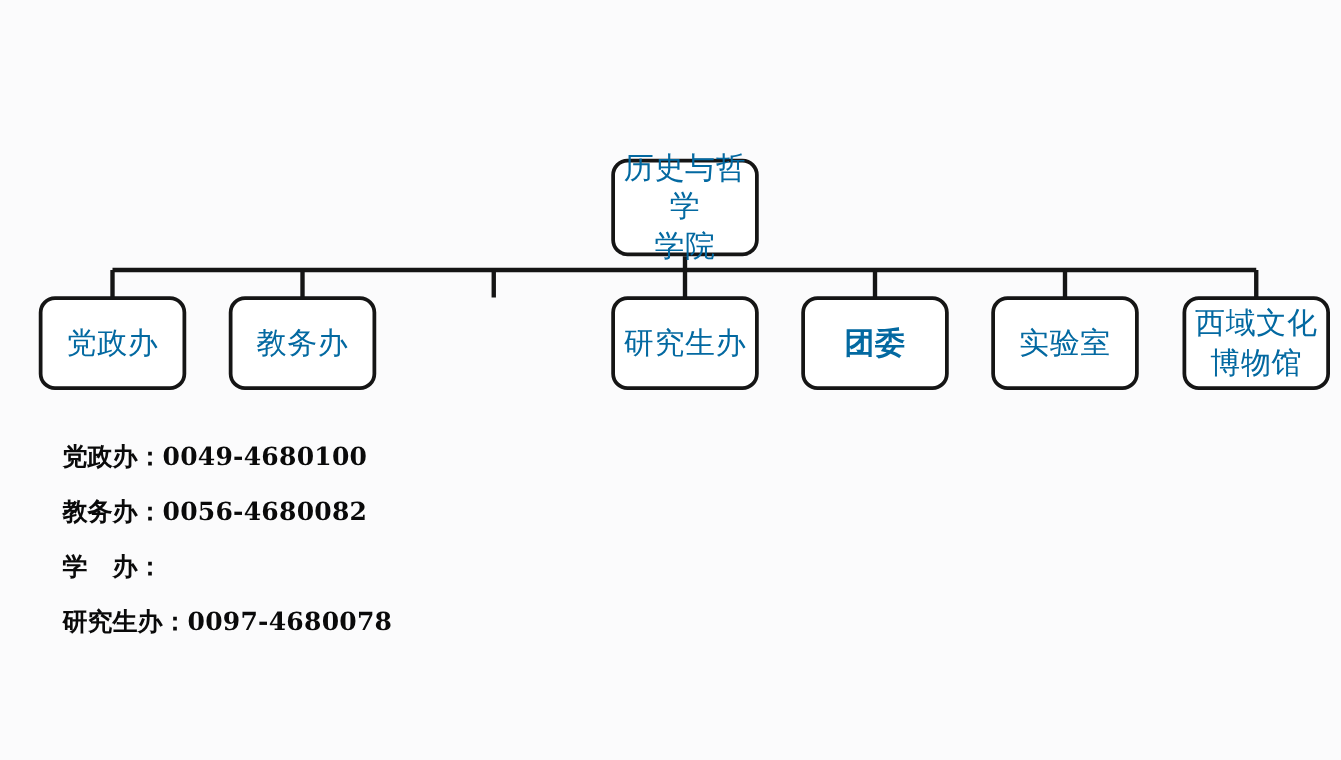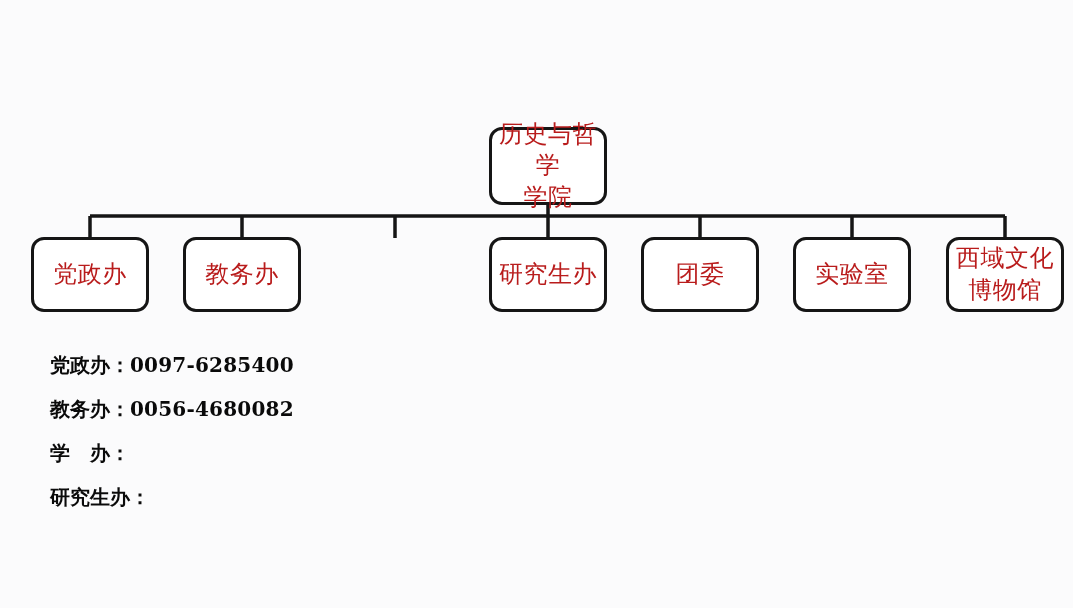--- a/index.html
+++ b/index.html
@@ -43,21 +43,21 @@
     display: flex;
     align-items: center;
     justify-content: center;
     text-align: center;
     z-index: 5;
   }
   .node-label {
     font-family: "DejaVu Sans", "Liberation Sans", sans-serif;
     font-size: 24px;
     line-height: 1.30;
-    color: #b91c1c;
+    color: #0369a1;
     letter-spacing: 0.5px;
     white-space: pre-line;
   }
 
   #node-root {
     left: 489px;
     top: 127px;
     width: 118px;
     height: 78px;
   }
@@ -121,45 +121,46 @@
 
   <div class="node node-child" style="left:31px;">
     <span class="node-label">党政办</span>
   </div>
   <div class="node node-child" style="left:183px;">
     <span class="node-label">教务办</span>
   </div>
   <div class="node node-child" style="left:489px;">
     <span class="node-label">研究生办</span>
   </div>
-  <div class="node node-child" style="left:641px;">
+  <div class="node node-child" style="left:641px;font-weight:bold;">
     <span class="node-label">团委</span>
   </div>
   <div class="node node-child" style="left:793px;">
     <span class="node-label">实验室</span>
   </div>
   <div class="node node-child" style="left:946px;">
     <span class="node-label">西域文化
 博物馆</span>
   </div>
 
   <div id="contact-list">
     <div class="contact-row">
       <span class="contact-dept">党政办</span>
       <span class="contact-sep">：</span>
-      <span class="contact-phone">0097-6285400</span>
+      <span class="contact-phone">0049-4680100</span>
     </div>
     <div class="contact-row">
       <span class="contact-dept">教务办</span>
       <span class="contact-sep">：</span>
       <span class="contact-phone">0056-4680082</span>
     </div>
     <div class="contact-row">
       <span class="contact-dept">学　办</span>
       <span class="contact-sep">：</span>
     </div>
     <div class="contact-row">
       <span class="contact-dept">研究生办</span>
       <span class="contact-sep">：</span>
+      <span class="contact-phone">0097-4680078</span>
     </div>
   </div>
 
 </div>
 
 </body></html>

